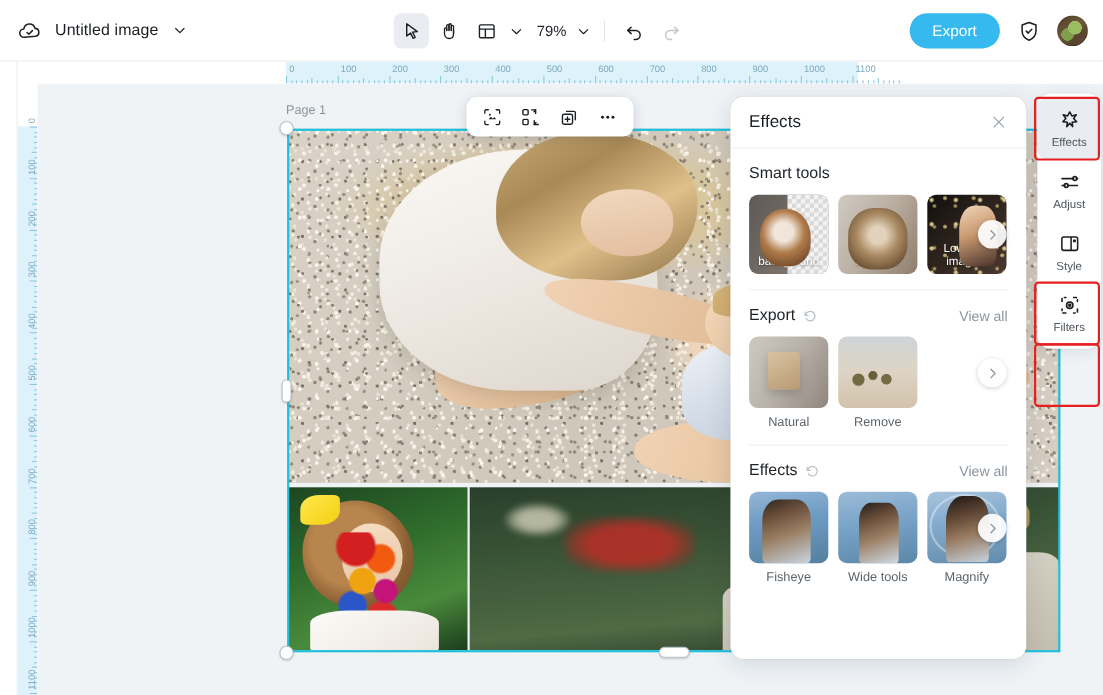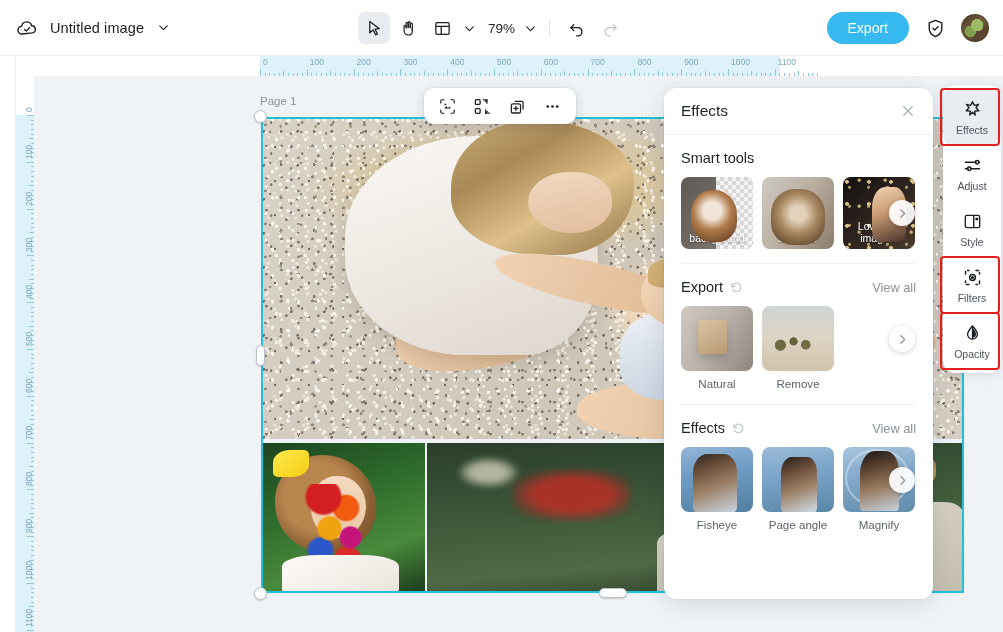--- a/index.html
+++ b/index.html
@@ -937,21 +937,21 @@
             </div>
             <span class="view-all">View all</span>
           </div>
           <div class="thumb-row">
             <div class="thumb-cell">
               <div class="thumb th-fisheye"></div>
               <div class="thumb-label">Fisheye</div>
             </div>
             <div class="thumb-cell">
               <div class="thumb th-wide"></div>
-              <div class="thumb-label">Page angle</div>
+              <div class="thumb-label">Wide tools</div>
             </div>
             <div class="thumb-cell">
               <div class="thumb th-magnify"></div>
               <div class="thumb-label">Magnify</div>
             </div>
             <div class="arrow-next in-row" style="margin-top: -22px;">
               <svg width="13" height="13" viewBox="0 0 24 24" fill="none" stroke="#8b949c" stroke-width="2.2" stroke-linecap="round" stroke-linejoin="round">
                 <path d="M9 5l7 7-7 7"></path>
               </svg>
             </div>
@@ -993,28 +993,18 @@
       <div class="rail-item">
         <span class="rail-ic">
           <svg width="21" height="21" viewBox="0 0 24 24" fill="none" stroke="#1b1f23" stroke-width="1.7" stroke-linecap="round">
             <path d="M4 8V5.4A1.4 1.4 0 0 1 5.4 4H8M16 4h2.6A1.4 1.4 0 0 1 20 5.4V8M20 16v2.6a1.4 1.4 0 0 1-1.4 1.4H16M8 20H5.4A1.4 1.4 0 0 1 4 18.6V16" stroke-dasharray="3 2.6"></path>
             <circle cx="12" cy="12" r="3.3"></circle>
             <circle cx="12" cy="12" r="1" fill="#1b1f23"></circle>
           </svg>
         </span>
         <span class="rail-lbl">Filters</span>
       </div>
-      <div class="rail-item">
-        <span class="rail-ic">
-          <svg width="21" height="21" viewBox="0 0 24 24" fill="none" stroke="#1b1f23" stroke-width="1.6" stroke-linejoin="round">
-            <path d="M12 3.4c3.6 4 5.6 6.6 5.6 9.3A5.6 5.6 0 0 1 12 18.4a5.6 5.6 0 0 1-5.6-5.7c0-2.7 2-5.3 5.6-9.3z"></path>
-            <path d="M12 3.4v15" stroke-width="1.4"></path>
-            <path d="M12 5.2c2.6 3.1 4 5.2 4 7.5A4 4 0 0 1 12 16.8z" fill="#1b1f23" stroke="none"></path>
-          </svg>
-        </span>
-        <span class="rail-lbl">Opacity</span>
-      </div>
     </div>
   <div class="redbox r1" style="border-color: rgb(230, 32, 32);"></div>
   <div class="redbox r2" style="border-color: rgb(230, 32, 32);"></div>
   <div class="redbox r3" style="border-color: rgb(230, 32, 32);"></div>
 
 </div>
 
 </body></html>

